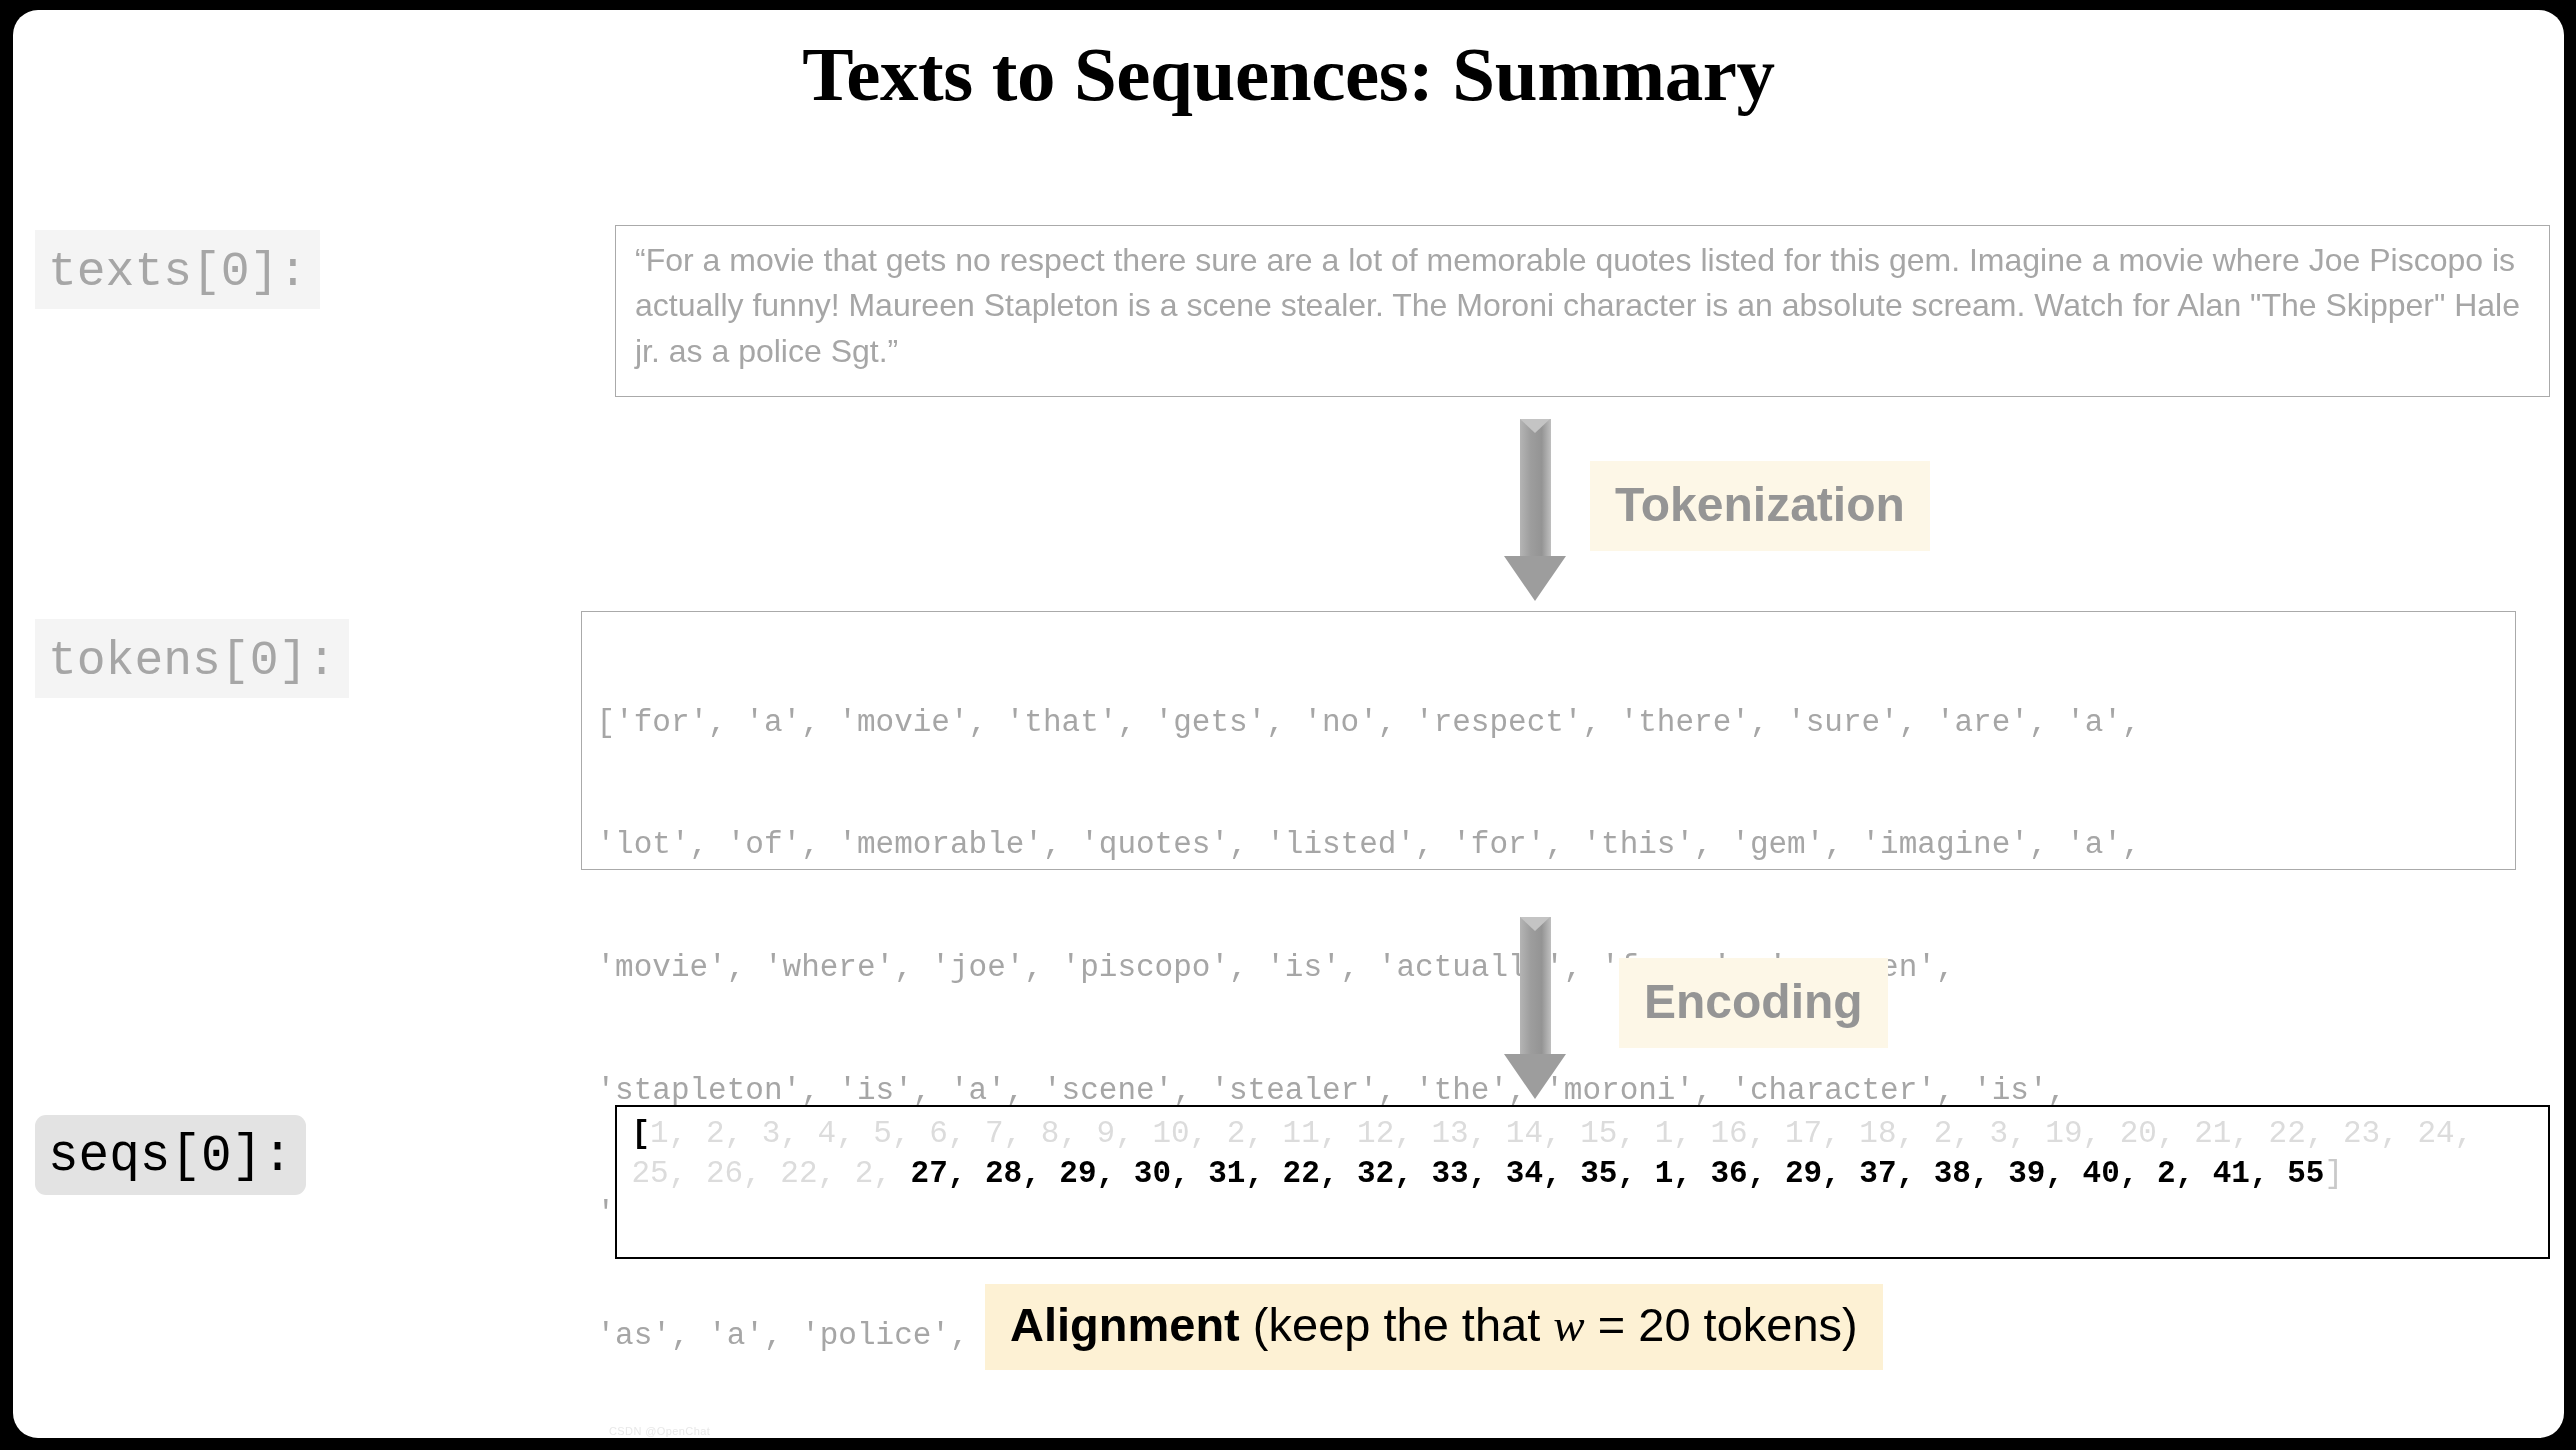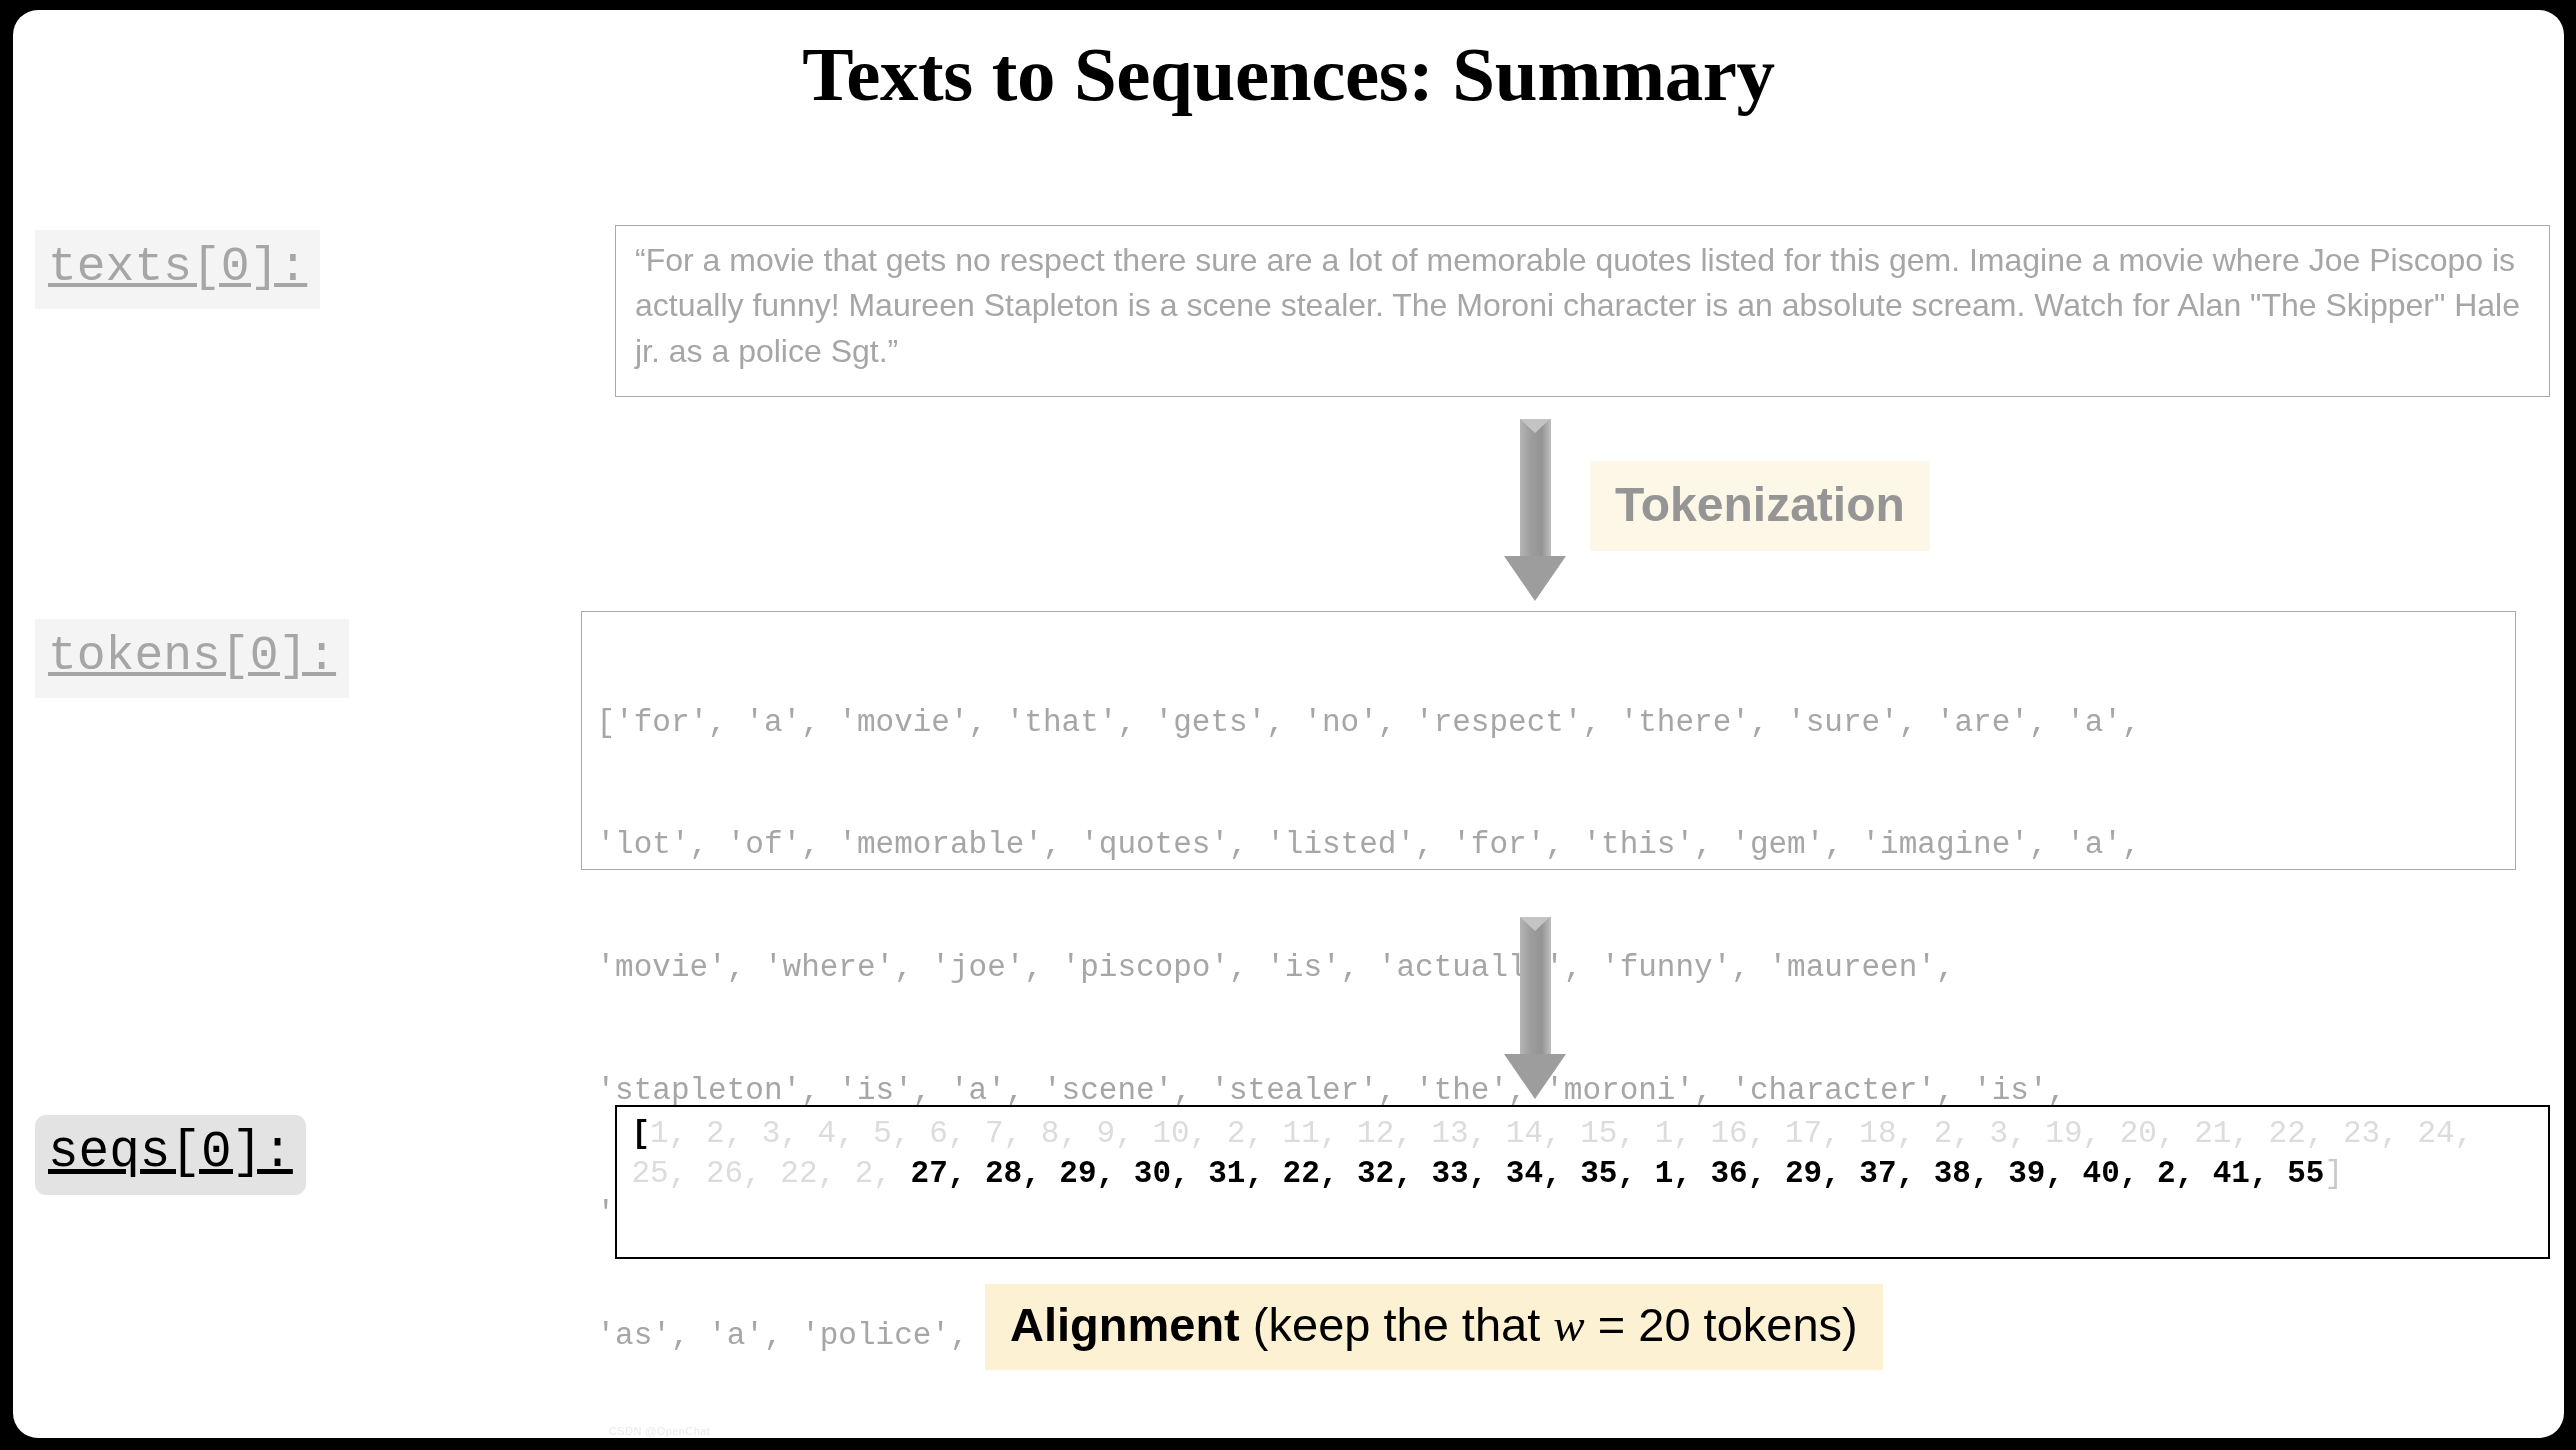--- a/index.html
+++ b/index.html
@@ -37,23 +37,22 @@
     color: #000000;
     letter-spacing: -0.4px;
   }
 
   
   .var-label {
     position: absolute;
     font-family: "Liberation Mono", monospace;
     white-space: nowrap;
     display: flex;
-    align-items: center;
+    align-items: flex-end;
     padding: 5.8px 13px 10.2px 13px;
-    text-decoration: underline;
   }
   #label-texts {
     left: 22px;  top: 220px;
     font-size: 48px;
     color: #a6a6a6;
     background: #f4f4f4;
     height: 79px;
   }
   #label-tokens {
     left: 22px;  top: 609px;
@@ -237,20 +236,23 @@
       <span class="tline">'an', 'absolute', 'scream', 'watch', 'for', 'alan', 'the', 'skipper', 'hale', 'jr',</span>
       <span class="tline">'as', 'a', 'police', 'sgt']</span>
     </div>
   </div>
 
   <div class="arrow" id="arrow-encoding">
     <div class="shaft"></div>
     <div class="notch"></div>
     <div class="head"></div>
   </div>
+  <div class="step-caption" id="caption-encoding">
+    <span>Encoding</span>
+  </div>
 
   <div class="var-label" id="label-seqs">
     <span>seqs[0]:</span>
   </div>
 
   <div class="content-box" id="box-seqs">
     <div id="seqs-body"><span class="seq-bracket">[</span><span class="seq-faded">1, 2, 3, 4, 5, 6, 7, 8, 9, 10, 2, 11, 12, 13, 14, 15, 1, 16, 17, 18, 2, 3, 19, 20, 21, 22, 23, 24, 25, 26, 22, 2, </span><span class="seq-bold">27, 28, 29, 30, 31, 22, 32, 33, 34, 35, 1, 36, 29, 37, 38, 39, 40, 2, 41, 55</span><span class="seq-tail">]</span></div>
   </div>
 
   <div id="caption-alignment"><span class="strong">Alignment</span><span> (keep the that </span><span class="mathvar">w</span><span> = 20 tokens)</span></div>

